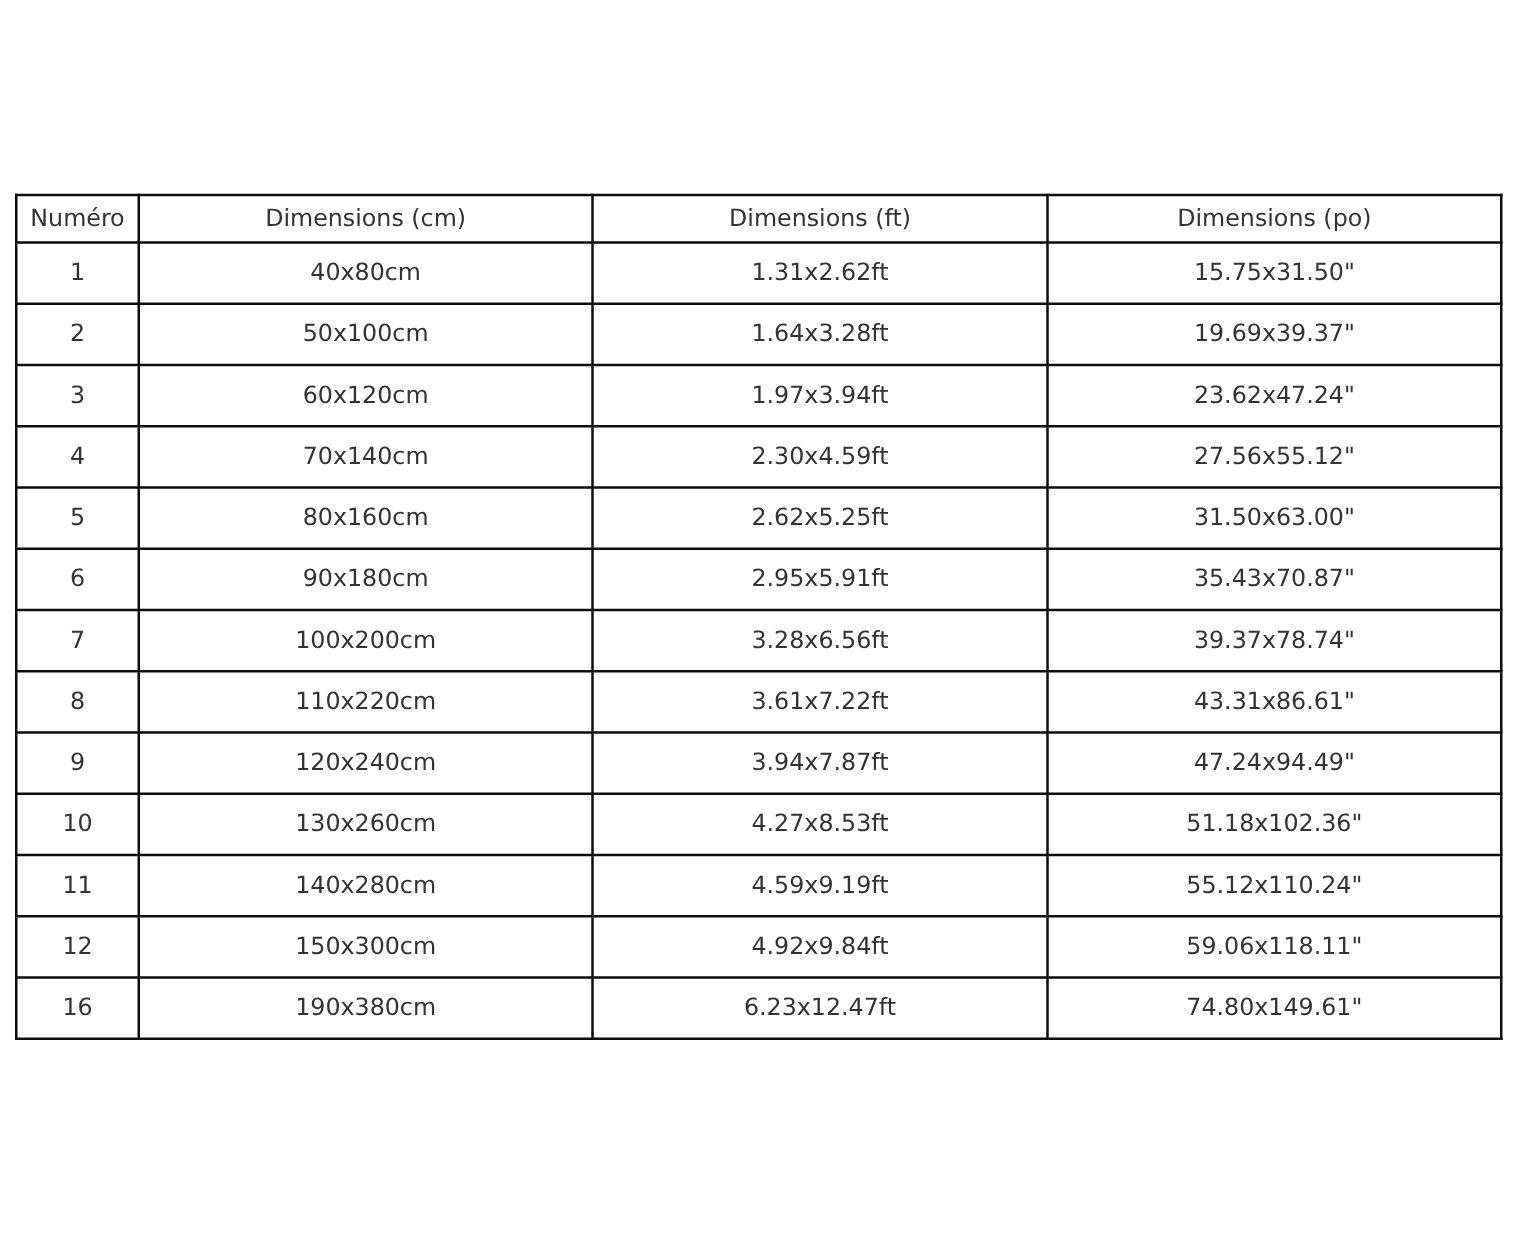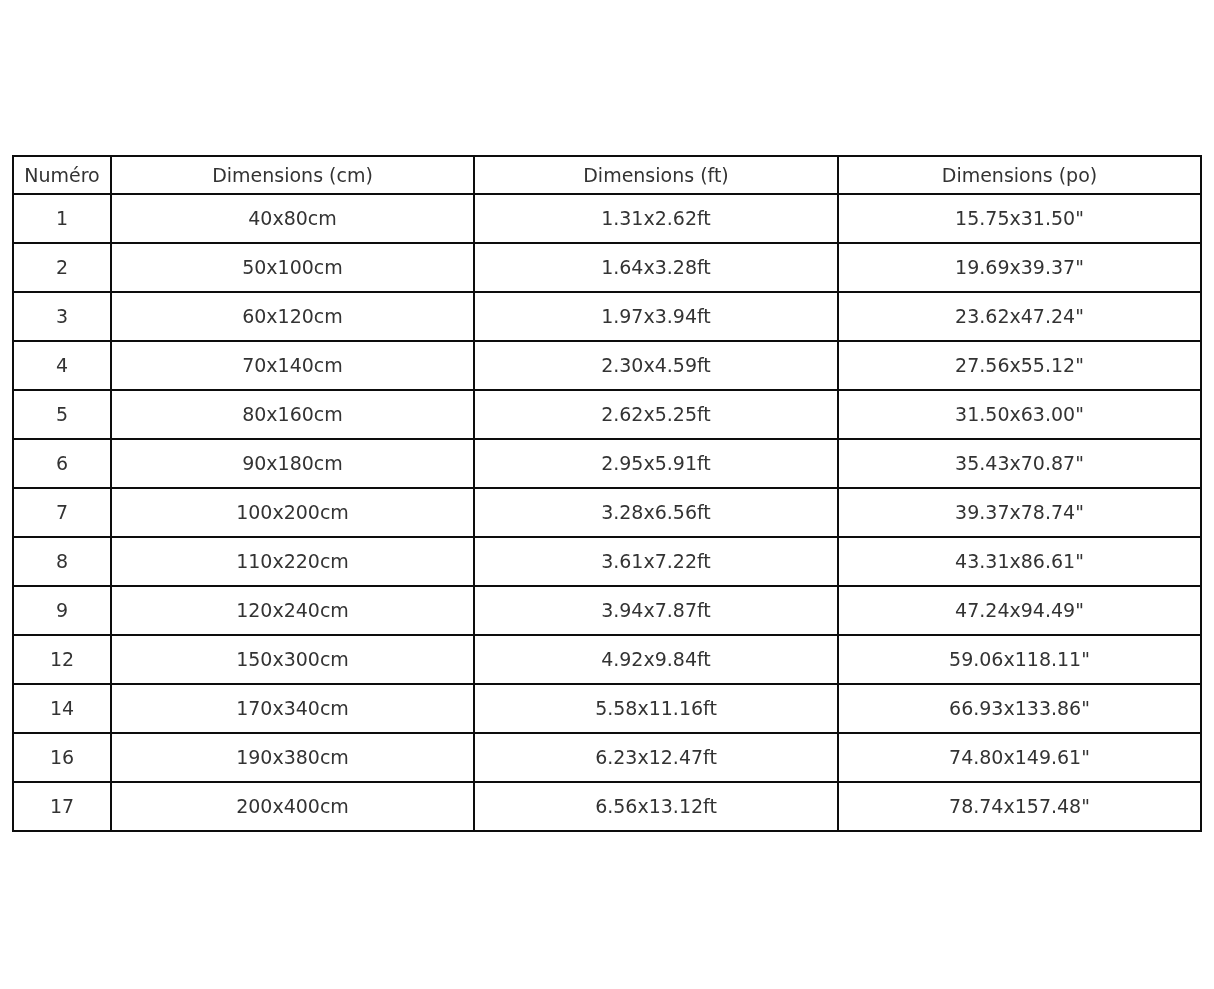--- a/index.html
+++ b/index.html
@@ -117,38 +117,38 @@
           <td>3.61x7.22ft</td>
           <td>43.31x86.61"</td>
         </tr>
         <tr>
           <td>9</td>
           <td>120x240cm</td>
           <td>3.94x7.87ft</td>
           <td>47.24x94.49"</td>
         </tr>
         <tr>
+          <td>10</td>
+          <td>130x260cm</td>
+          <td>4.27x8.53ft</td>
+          <td>51.18x102.36"</td>
+        </tr>
+        <tr>
+          <td>11</td>
+          <td>140x280cm</td>
+          <td>4.59x9.19ft</td>
+          <td>55.12x110.24"</td>
+        </tr>
+        <tr>
           <td>12</td>
           <td>150x300cm</td>
           <td>4.92x9.84ft</td>
           <td>59.06x118.11"</td>
-        </tr>
-        <tr>
-          <td>14</td>
-          <td>170x340cm</td>
-          <td>5.58x11.16ft</td>
-          <td>66.93x133.86"</td>
         </tr>
         <tr>
           <td>16</td>
           <td>190x380cm</td>
           <td>6.23x12.47ft</td>
           <td>74.80x149.61"</td>
         </tr>
-        <tr>
-          <td>17</td>
-          <td>200x400cm</td>
-          <td>6.56x13.12ft</td>
-          <td>78.74x157.48"</td>
-        </tr>
       </tbody>
   </table>
 </div>
 
 </body></html>

